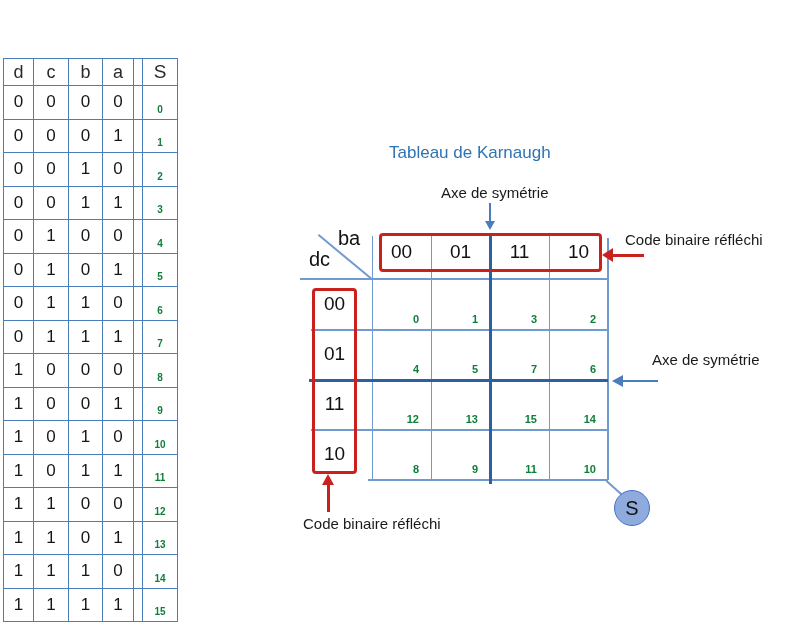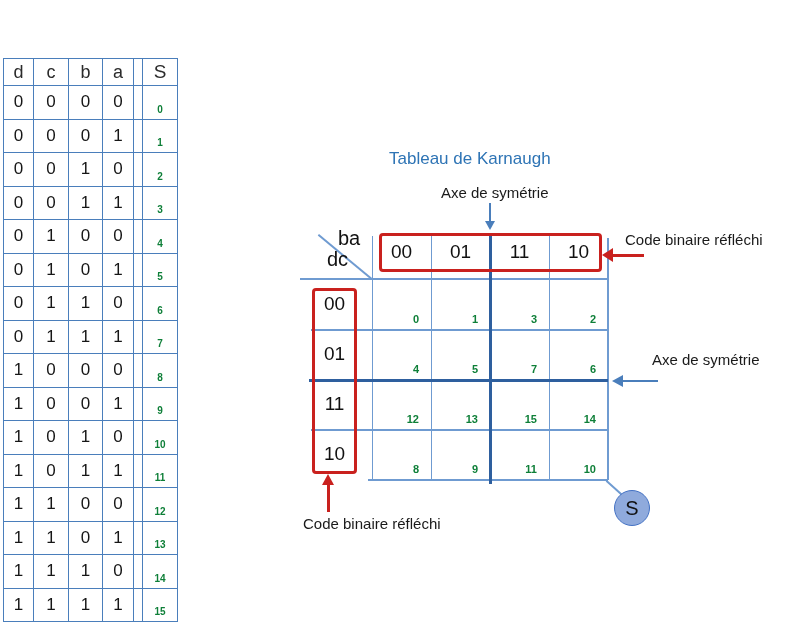--- a/index.html
+++ b/index.html
@@ -2,21 +2,21 @@
 <html><head>
 <meta charset="utf-8">
 <style>
   * { box-sizing: border-box; margin: 0; padding: 0; }
   html,body { background:#fff; }
   body { font-family: "Liberation Sans", sans-serif; }
   .stage { position:relative; width:802px; height:623px; background:#fff; overflow:hidden; }
 
   
   .title-left  { position:absolute; left:8px;  top:7px;   font-size:17px; color:#2e74b5; white-space:nowrap; }
-  .title-right { position:absolute; left:389px; top:143px; font-size:17px; color:#2e74b5; white-space:nowrap;margin-top:6px; }
+  .title-right { position:absolute; left:389px; top:143px; font-size:17px; color:#2e74b5; white-space:nowrap; }
 
   
   .tt { position:absolute; left:3px; top:58px; border-top:1px solid #4a7ebb; border-left:1px solid #4a7ebb; }
   .tt-row { display:flex; }
   .c { border-right:1px solid #4a7ebb; border-bottom:1px solid #4a7ebb;
        display:flex; align-items:center; justify-content:center;
        font-size:17px; color:#161616; height:33.5px; }
   .w-d{width:30px} .w-c{width:35px} .w-b{width:34px} .w-a{width:31px} .w-gap{width:9px} .w-s{width:35px}
   .tt-head .c { height:27px; font-size:18px; color:#2b2b2b; }
   .tt-head .w-s { font-size:19px; }
@@ -43,21 +43,21 @@
   .frame { position:absolute; border:3.5px solid #c9211e; border-radius:4px; z-index:3; }
   .frame-top  { left:379px;   top:232.5px; width:223px;  height:39.5px; }
   .frame-left { left:311.5px; top:287.5px; width:45.5px; height:186px; }
 
   
   .k-col-label { position:absolute; top:241px; width:59px; text-align:center; font-size:19px; color:#111; z-index:2; }
   .kc0{left:372px} .kc1{left:431px} .kc2{left:490px} .kc3{left:549px}
   .k-row-label { position:absolute; left:313px; width:43px; text-align:center; font-size:19px; color:#111; z-index:4; }
   .kr0{top:293px} .kr1{top:343px} .kr2{top:393px} .kr3{top:443px}
   .lbl-ba { position:absolute; left:338px; top:227px; font-size:20px; color:#111; z-index:2; }
-  .lbl-dc { position:absolute; left:327px; top:248px; font-size:20px; color:#111; z-index:2; }
+  .lbl-dc { position:absolute; left:309px; top:248px; font-size:20px; color:#111; z-index:2; }
 
   .k-cells { position:absolute; left:372px; top:280px; display:grid;
              grid-template-columns:repeat(4,59px); grid-template-rows:repeat(4,50px); z-index:2; }
   .k-cell { display:flex; align-items:flex-end; justify-content:flex-end; padding:0 12px 5px 0; }
   .k-num  { font-size:11px; font-weight:bold; color:#0e7f38; }
 
   
   .lbl { position:absolute; font-size:15px; color:#1a1a1a; white-space:nowrap; z-index:2; }
   .axe-top    { left:441px; top:184px; }
   .code-right { left:625px; top:231px; }

